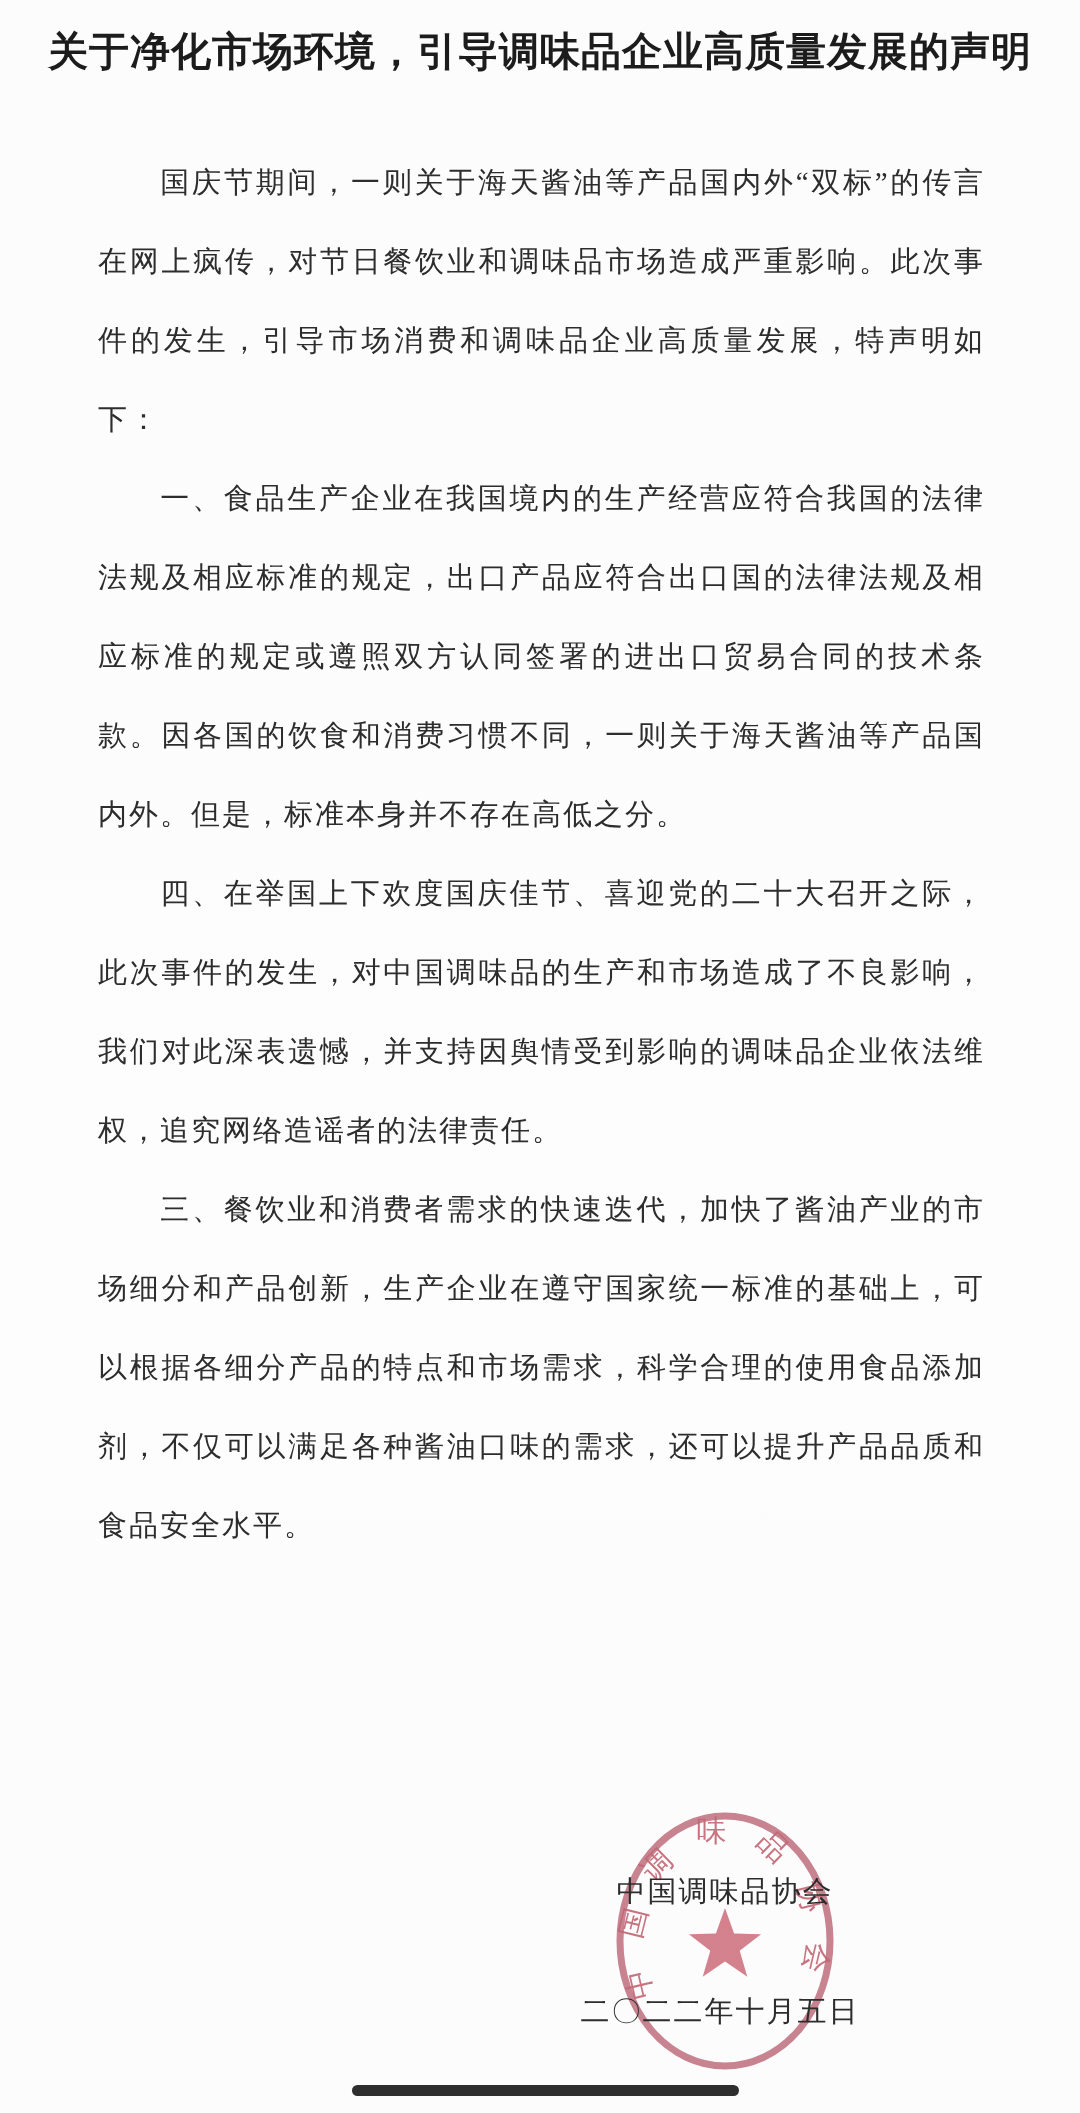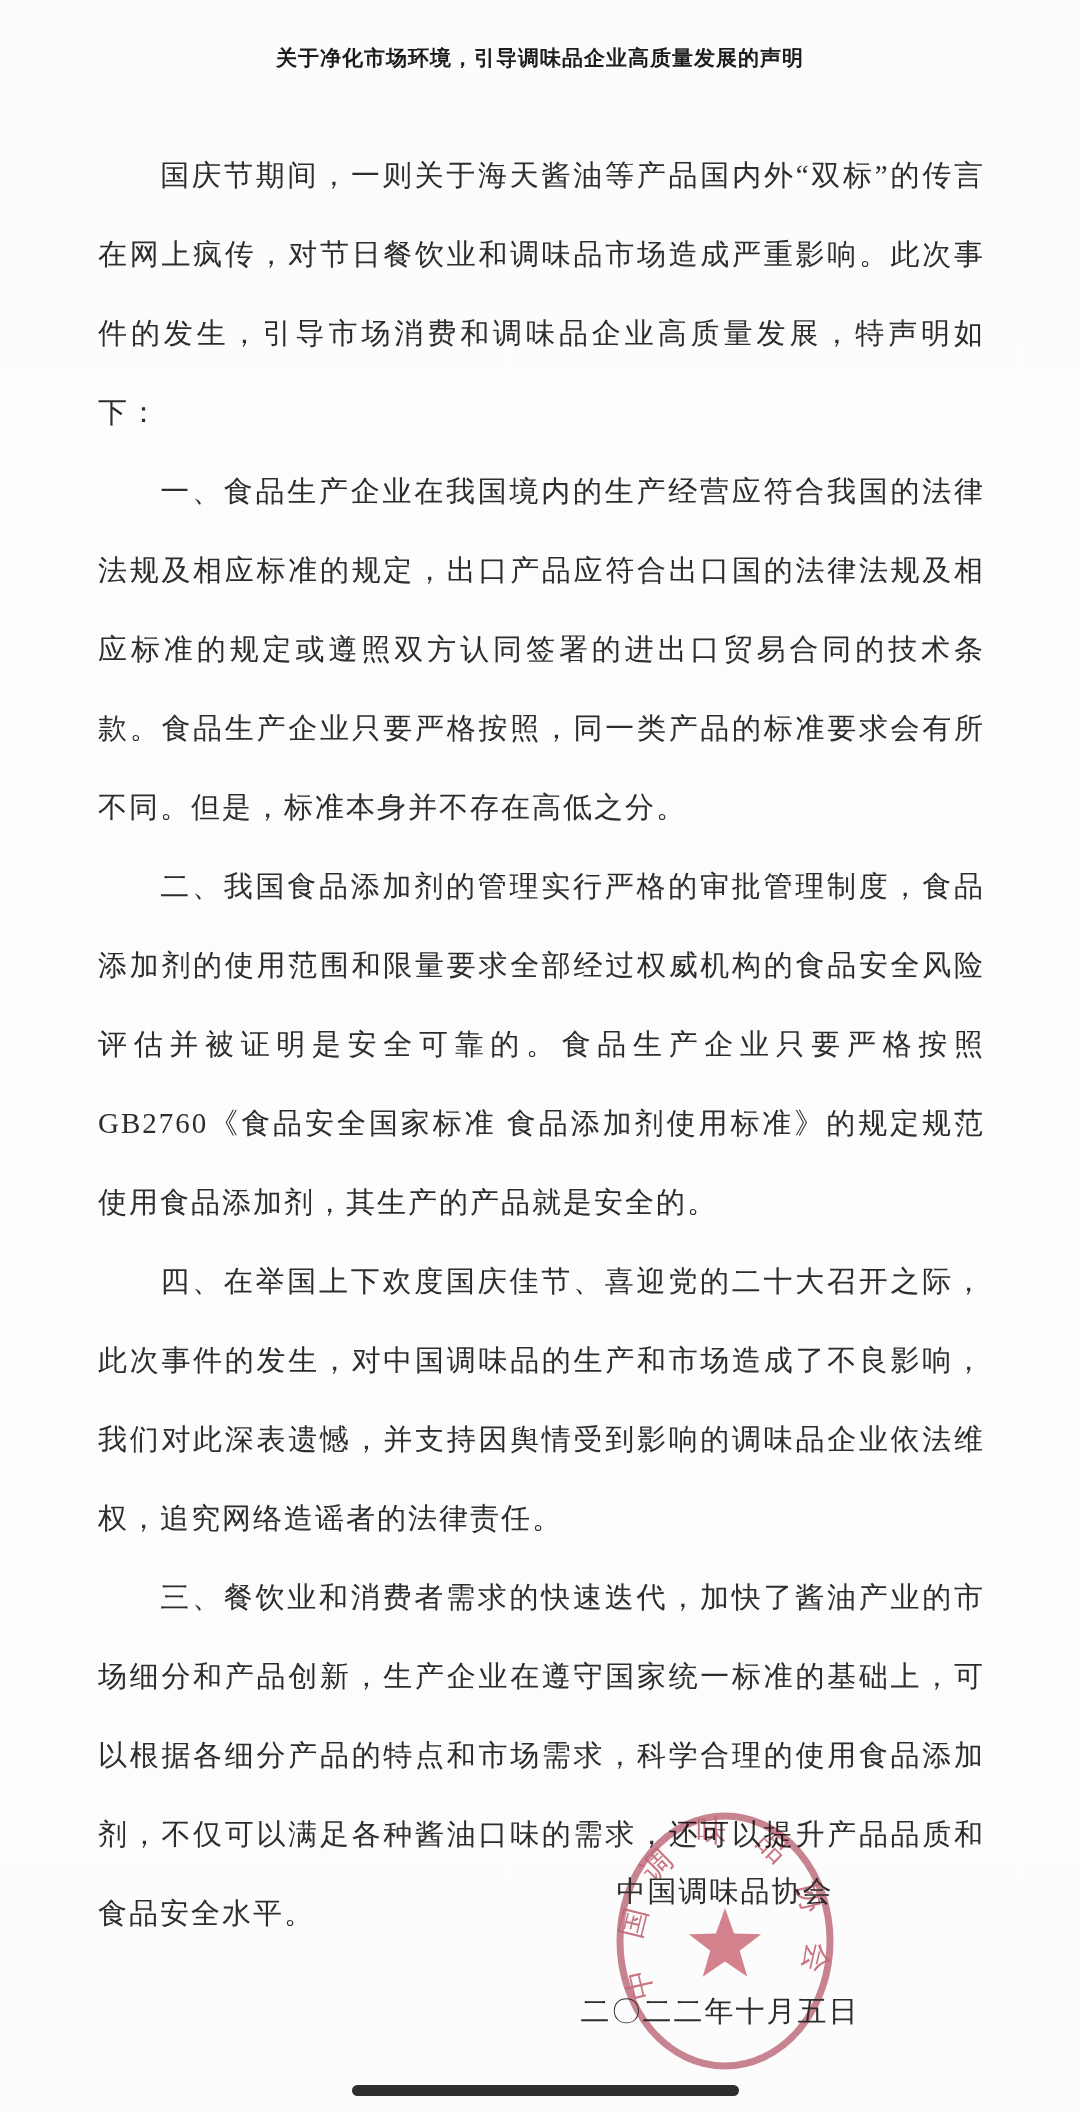--- a/index.html
+++ b/index.html
@@ -9,23 +9,23 @@
     font-family: "Liberation Serif", serif;
     overflow: hidden;
   }
   .page {
     position: relative;
     width: 1080px; height: 2113px;
     background: linear-gradient(180deg, #fcfcfc 0%, #fdfdfd 60%, #fcfcfc 100%);
     color: #2d2d2d;
   }
   .doc-title {
-    padding-top: 44px;
+    padding-top: 24px;
     text-align: center;
-    font-size: 21px;
+    font-size: 40px;
     font-weight: bold;
     letter-spacing: 1px;
     color: #1c1c1c;
     font-family: "Liberation Sans", sans-serif;
   }
   .doc-body {
     margin-top: 64px;
     padding: 0 95px 0 98px;
     font-size: 29px;
     line-height: 79px;
@@ -80,22 +80,21 @@
 </style>
 </head>
 <body>
 
 <div class="page">
 
   <h1 class="doc-title">关于净化市场环境，引导调味品企业高质量发展的声明</h1>
 
   <div class="doc-body">
     <p>国庆节期间，一则关于海天酱油等产品国内外“双标”的传言在网上疯传，对节日餐饮业和调味品市场造成严重影响。此次事件的发生，引导市场消费和调味品企业高质量发展，特声明如下：</p>
-    <p>一、食品生产企业在我国境内的生产经营应符合我国的法律法规及相应标准的规定，出口产品应符合出口国的法律法规及相应标准的规定或遵照双方认同签署的进出口贸易合同的技术条款。食品生产企业只要严格按照，同一类产品的标准要求会有所不同。但是，标准本身并不存在高低之分。</p>
-    <p>二、我国食品添加剂的管理实行严格的审批管理制度，食品添加剂的使用范围和限量要求全部经过权威机构的食品安全风险评估并被证明是安全可靠的。食品生产企业只要严格按照 GB2760《食品安全国家标准 食品添加剂使用标准》的规定规范使用食品添加剂，其生产的产品就是安全的。</p>
+    <p>一、食品生产企业在我国境内的生产经营应符合我国的法律法规及相应标准的规定，出口产品应符合出口国的法律法规及相应标准的规定或遵照双方认同签署的进出口贸易合同的技术条款。因各国的饮食和消费习惯不同，一则关于海天酱油等产品国内外。但是，标准本身并不存在高低之分。</p>
     <p>四、在举国上下欢度国庆佳节、喜迎党的二十大召开之际，此次事件的发生，对中国调味品的生产和市场造成了不良影响，我们对此深表遗憾，并支持因舆情受到影响的调味品企业依法维权，追究网络造谣者的法律责任。</p>
     <p>三、餐饮业和消费者需求的快速迭代，加快了酱油产业的市场细分和产品创新，生产企业在遵守国家统一标准的基础上，可以根据各细分产品的特点和市场需求，科学合理的使用食品添加剂，不仅可以满足各种酱油口味的需求，还可以提升产品品质和食品安全水平。</p>
   </div>
 
   <svg class="seal" viewBox="0 0 240 270" xmlns="http://www.w3.org/2000/svg">
     <ellipse cx="120" cy="135" rx="105" ry="125" fill="none" stroke="#b85a6c" stroke-width="7" opacity="0.85"></ellipse>
     <polygon points="120,102 129.1,127.5 156.1,128.3 134.7,144.8 142.3,170.7 120,155.5 97.7,170.7 105.3,144.8 83.9,128.3 110.9,127.5" fill="#c4505f" opacity="0.8"></polygon>
     <path id="seal-arc" d="M 62 205.7 A 82 100 0 1 1 178 205.7" fill="none"></path>
     <text text-anchor="middle">
       <textPath href="#seal-arc" startOffset="50%">中国调味品协会</textPath>

